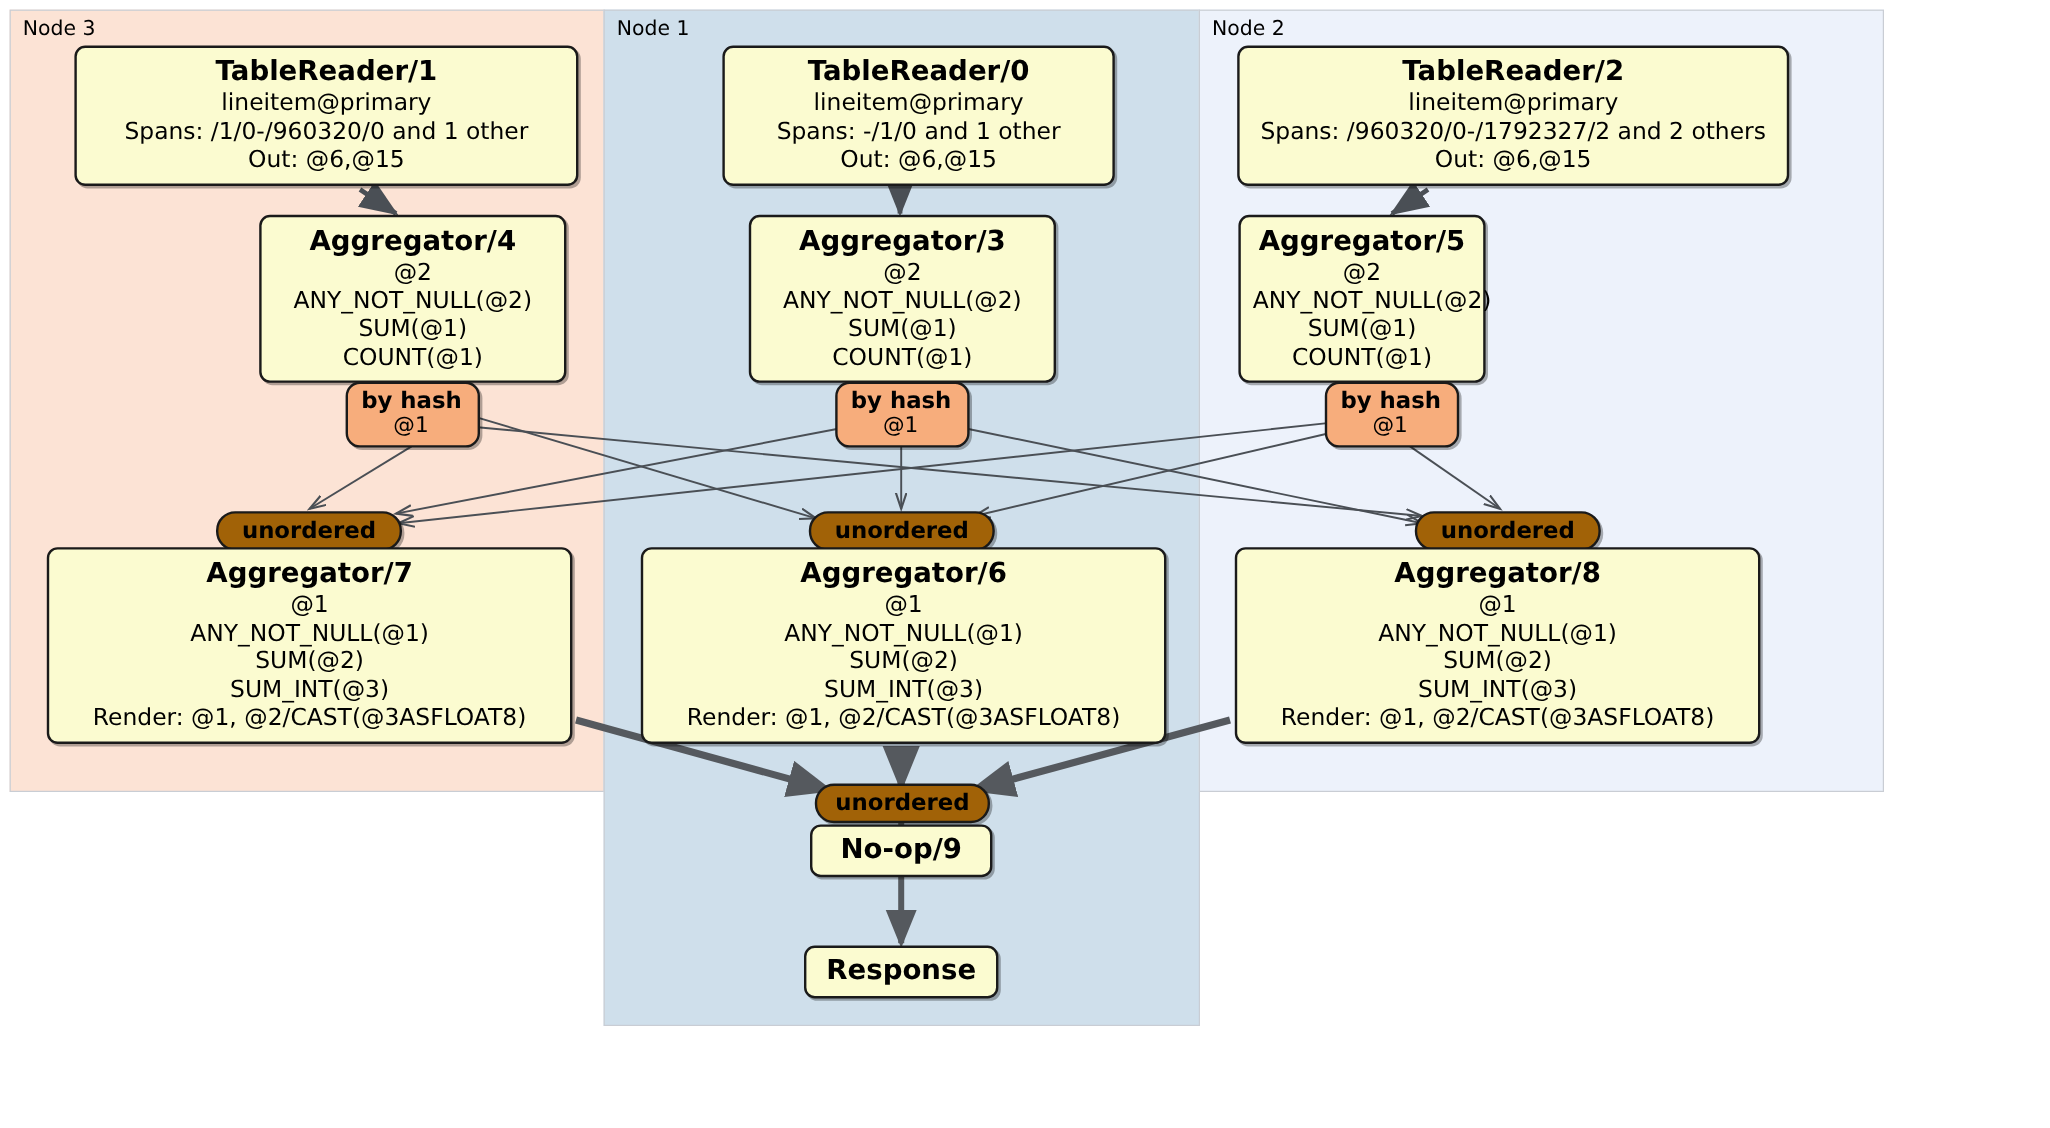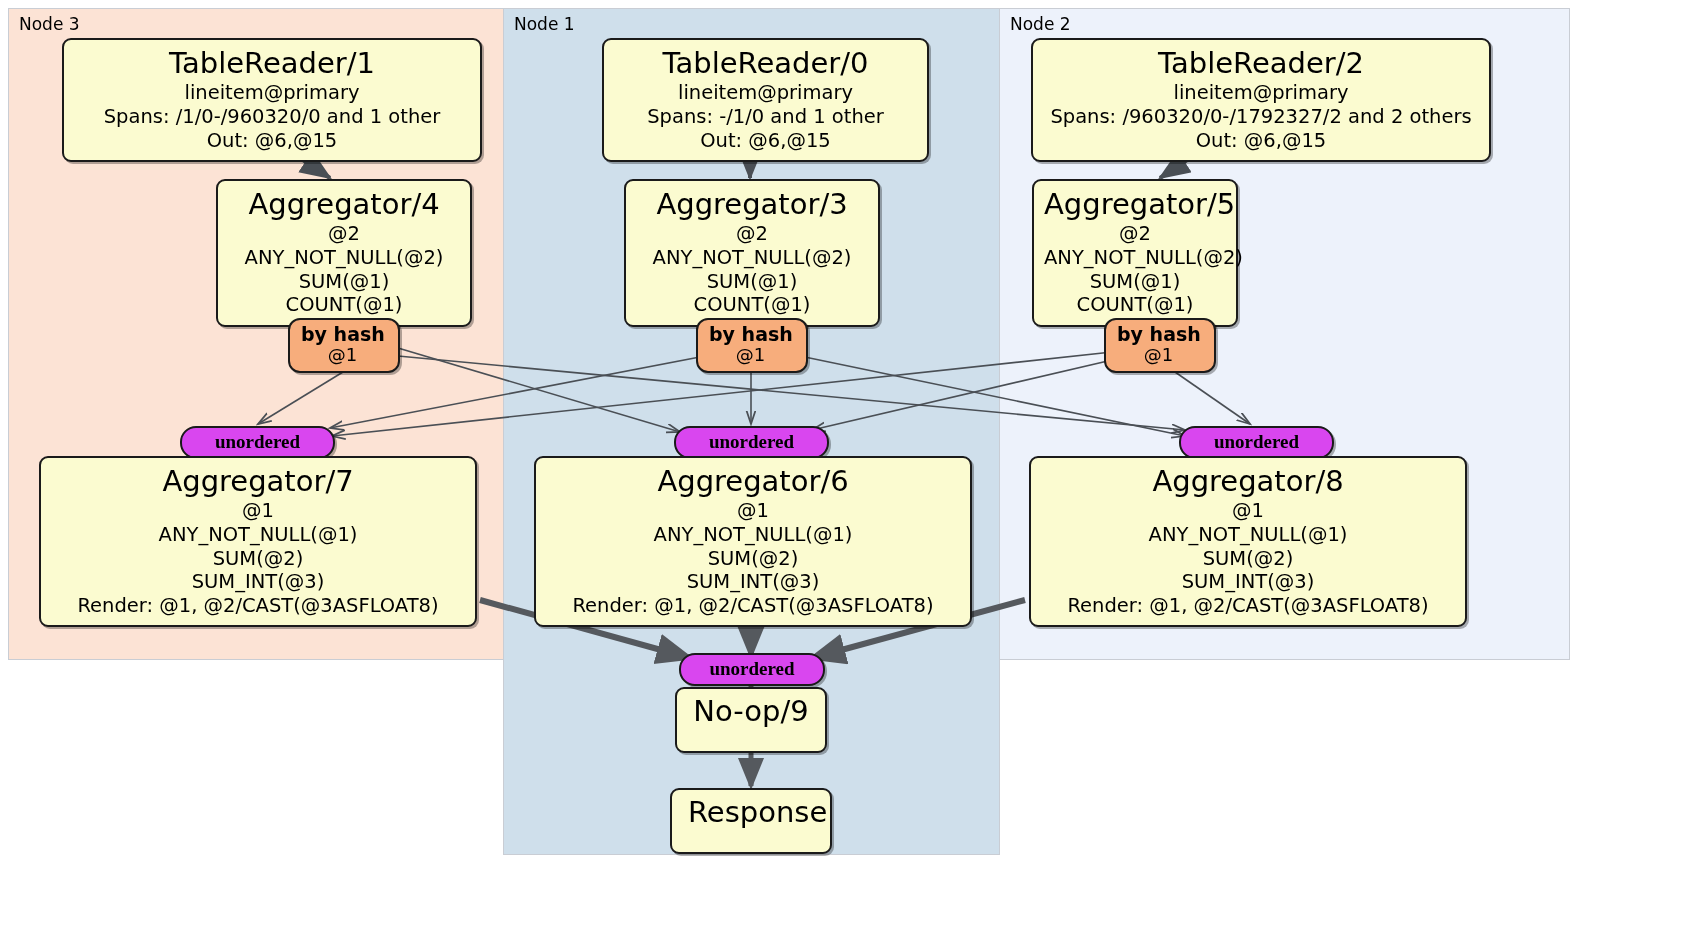--- a/index.html
+++ b/index.html
@@ -54,32 +54,32 @@
     box-sizing: border-box;
     background: #fbfbd0;
     border: 2px solid #1a1a1a;
     border-radius: 9px;
     text-align: center;
     color: #000;
     padding: 6px 10px 8px 10px;
     box-shadow: 2px 2px 0 rgba(0,0,0,0.30);
   }
   .node .title {
-    font-weight: normal;
-    font-size: 29px;
+    font-weight: bold;
+    font-size: 23px;
     line-height: 1.22;
     white-space: nowrap;
   }
   .node .line {
     font-size: 19.5px;
     line-height: 1.21;
     white-space: nowrap;
   }
   .node.compact {
-    padding: 5px 16px 22px 16px;
+    padding: 5px 16px 7px 16px;
   }
 
   
   .pill {
     position: absolute;
     box-sizing: border-box;
     border: 2px solid #1a1a1a;
     text-align: center;
     color: #000;
     box-shadow: 2px 2px 0 rgba(0,0,0,0.30);
@@ -94,24 +94,23 @@
     font-size: 18px;
     line-height: 1.14;
     white-space: nowrap;
   }
   .pill.hash {
     background: #f7ad7c;
     border-radius: 12px;
     padding: 3px 14px 5px 11px;
   }
   .pill.unordered {
-    background: #d946ef;
+    background: #a16207;
     border-radius: 16px;
     padding: 3px 14px 4px 14px;
-    font-family: Liberation Serif, serif;
   }
 </style>
 </head>
 <body>
 
 <div id="canvas">
 
   <div class="cluster" id="cluster-node3">
     <span class="cluster-label">Node 3</span>
   </div>

